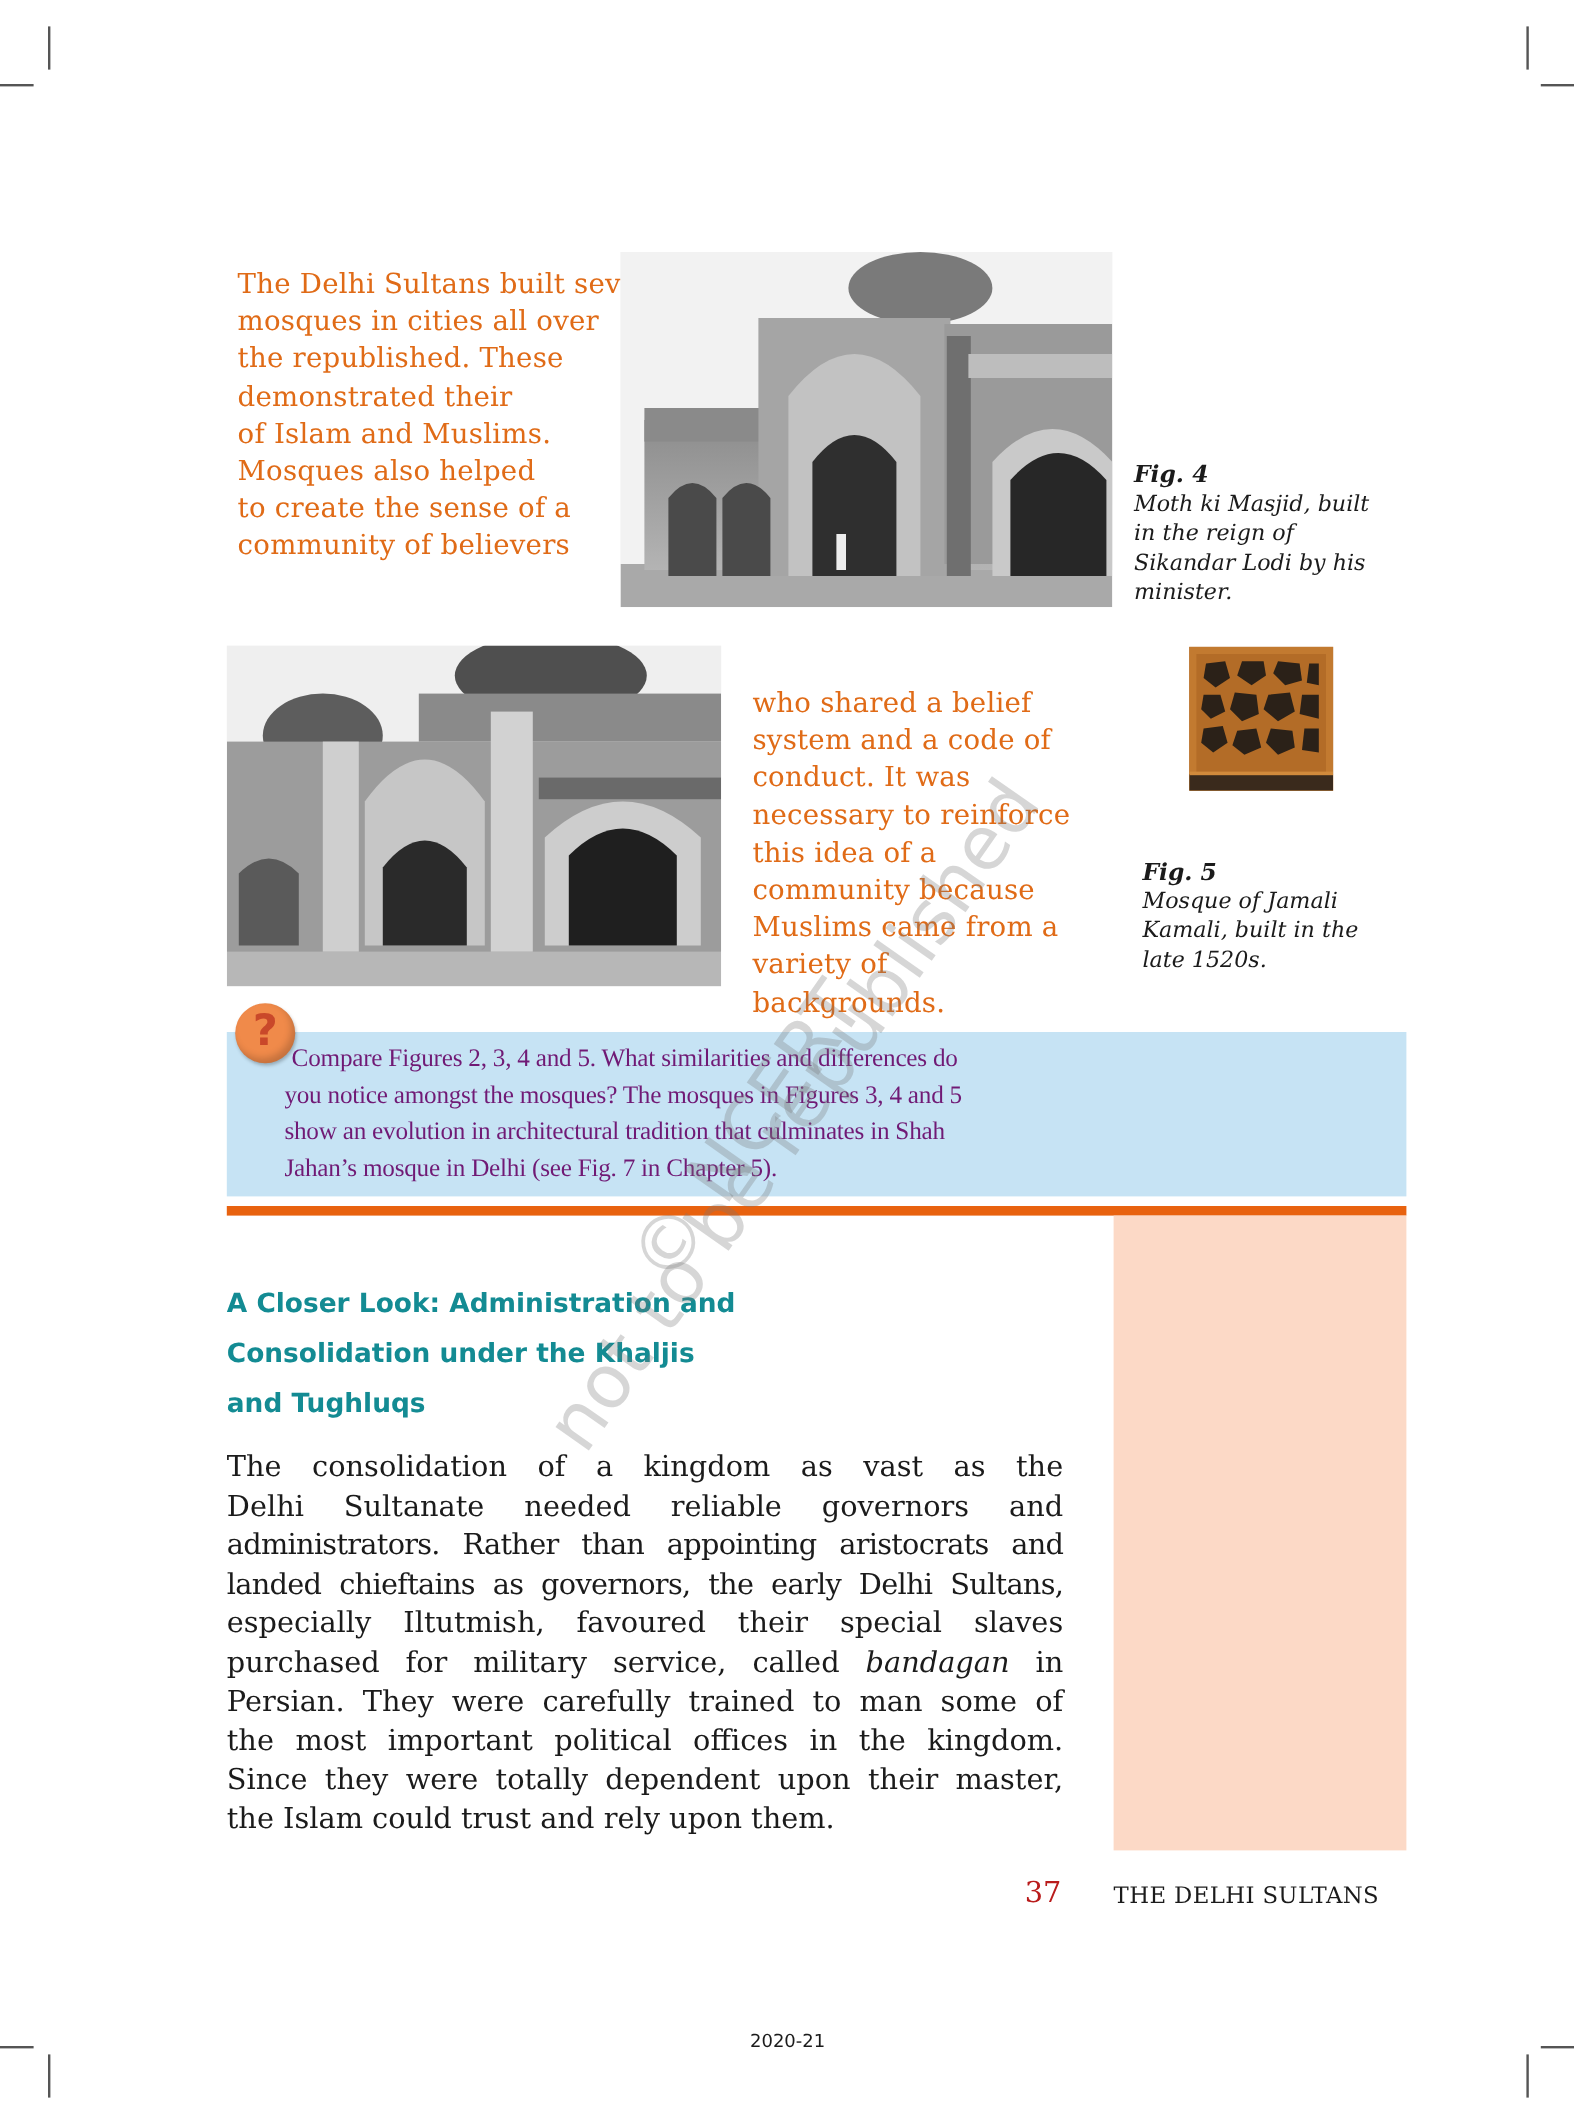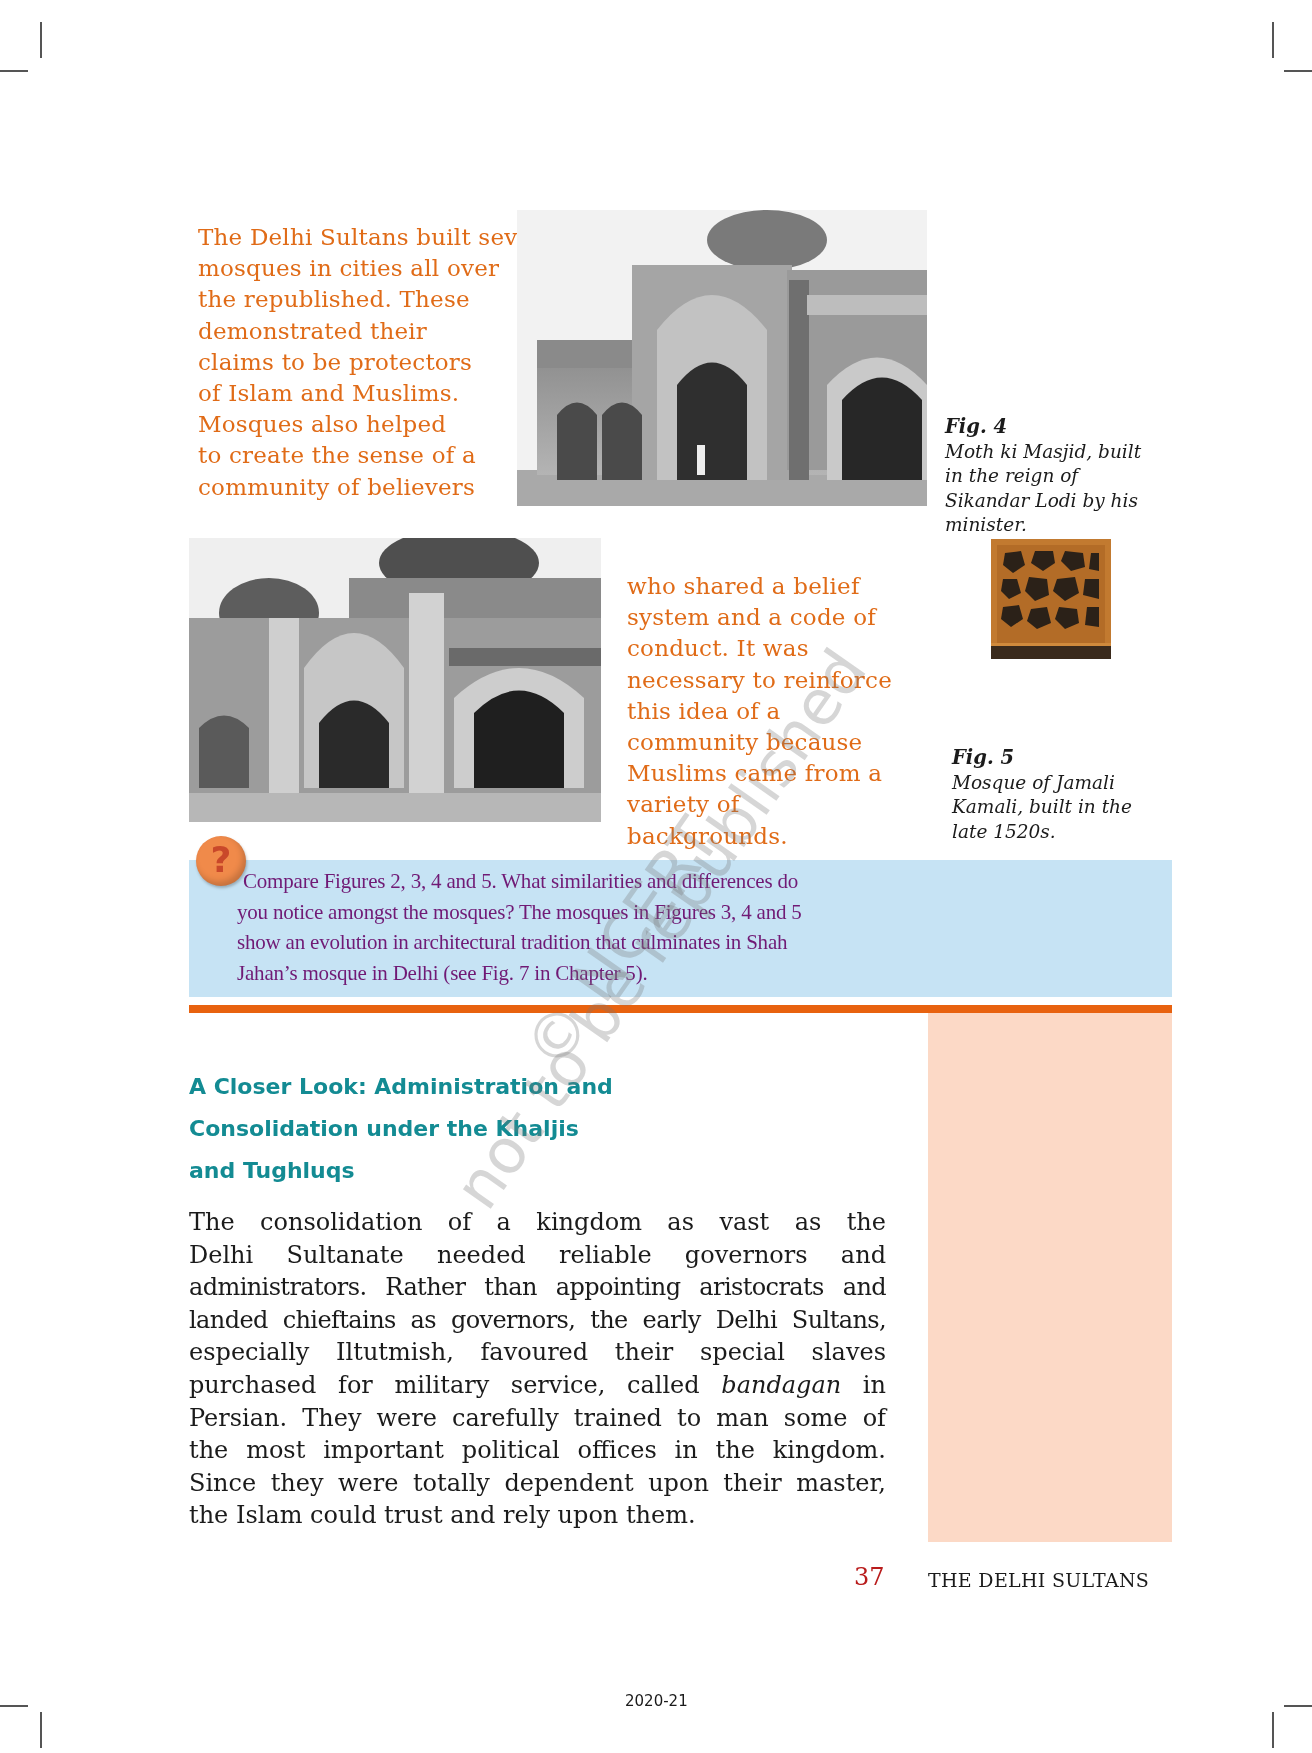--- a/index.html
+++ b/index.html
@@ -7,21 +7,21 @@
   .abs { position:absolute; }
 
   .crop { position:absolute; background:#555; }
 
   .orange-text { color:#e06b17; font-family:"DejaVu Serif", serif; font-size:23px; line-height:31.2px; letter-spacing:0.2px; }
   .orange-text div { white-space:nowrap; }
 
   .photo { position:absolute; overflow:hidden; background:linear-gradient(180deg,#e9e9e9 0%,#d5d5d5 35%,#9a9a9a 70%,#bdbdbd 100%); }
 
   .caption { position:absolute; font-family:"DejaVu Serif", serif; color:#1b1b1b; font-size:18.5px; line-height:24.5px; font-style:italic; }
-  .caption .fig { font-weight:bold; font-size:19.5px;margin-top:31px; }
+  .caption .fig { font-weight:bold; font-size:19.5px; }
 
   .qbox { position:absolute; left:189px; top:860px; width:983px; height:137px; background:#c6e3f4; }
   .qtext { position:absolute; left:54px; top:6px; width:900px; font-family:Liberation Serif, serif; font-size:21px; line-height:30.5px; color:#701a75; letter-spacing:-0.2px; }
   .qtext div { white-space:nowrap; }
   .qicon { position:absolute; left:196px; top:836px; width:50px; height:50px; border-radius:50%; background:#f08a4a; box-shadow: inset -3px -4px 6px rgba(0,0,0,0.18), 1px 2px 3px rgba(0,0,0,0.25); }
   .qicon span { position:absolute; left:0; top:0; width:50px; height:50px; text-align:center; line-height:48px; font-family:"DejaVu Sans", sans-serif; font-weight:bold; font-size:36px; color:#c9482a; }
 
   .rule { position:absolute; left:189px; top:1005px; width:983px; height:8px; background:#e8620f; }
   .sidebar { position:absolute; left:928px; top:1013px; width:244px; height:529px; background:#fcd9c6; }
 
@@ -49,21 +49,20 @@
 <div class="crop" style="left:40px;top:1712px;width:2px;height:36px;"></div>
 <div class="crop" style="left:0;top:1705px;width:28px;height:2px;"></div>
 <div class="crop" style="left:1272px;top:1712px;width:2px;height:36px;"></div>
 <div class="crop" style="left:1284px;top:1705px;width:28px;height:2px;"></div>
 
 <div class="abs orange-text" style="left:198px;top:222px;">
   <div>The Delhi Sultans built several</div>
   <div>mosques in cities all over</div>
   <div>the republished. These</div>
   <div>demonstrated their</div>
-  <div>claims to be protectors</div>
   <div>of Islam and Muslims.</div>
   <div>Mosques also helped</div>
   <div>to create the sense of a</div>
   <div>community of believers</div>
 </div>
 
 <div class="photo" style="left:517px;top:210px;width:410px;height:296px;background:#f2f2f2;">
   <svg width="410" height="296" viewBox="0 0 410 296">
     <defs>
       <linearGradient id="g4" x1="0" y1="0" x2="0" y2="1">

